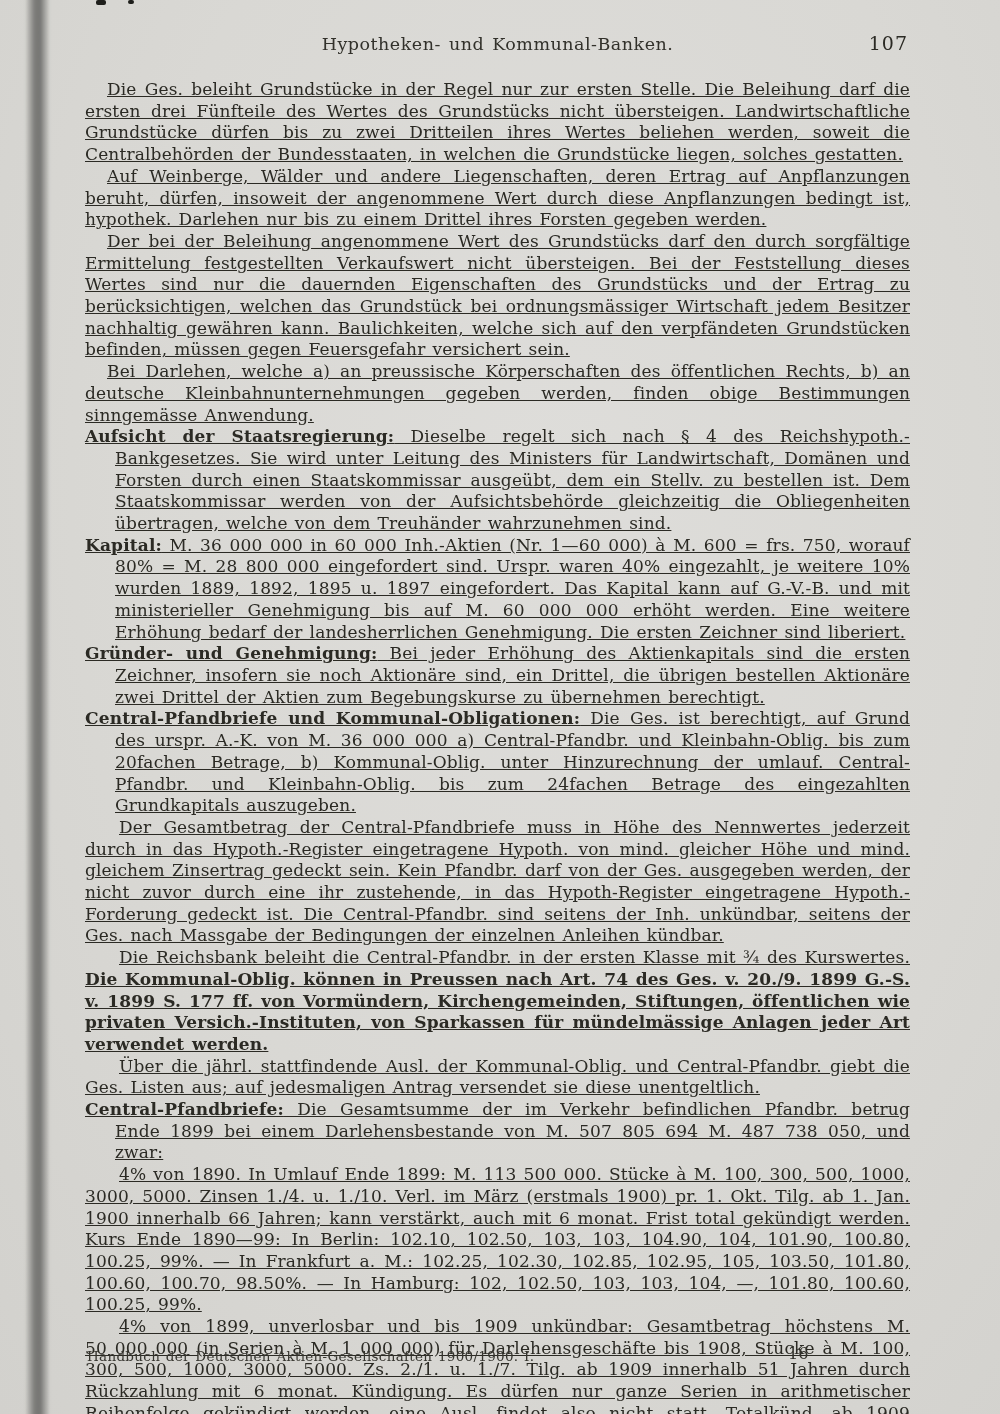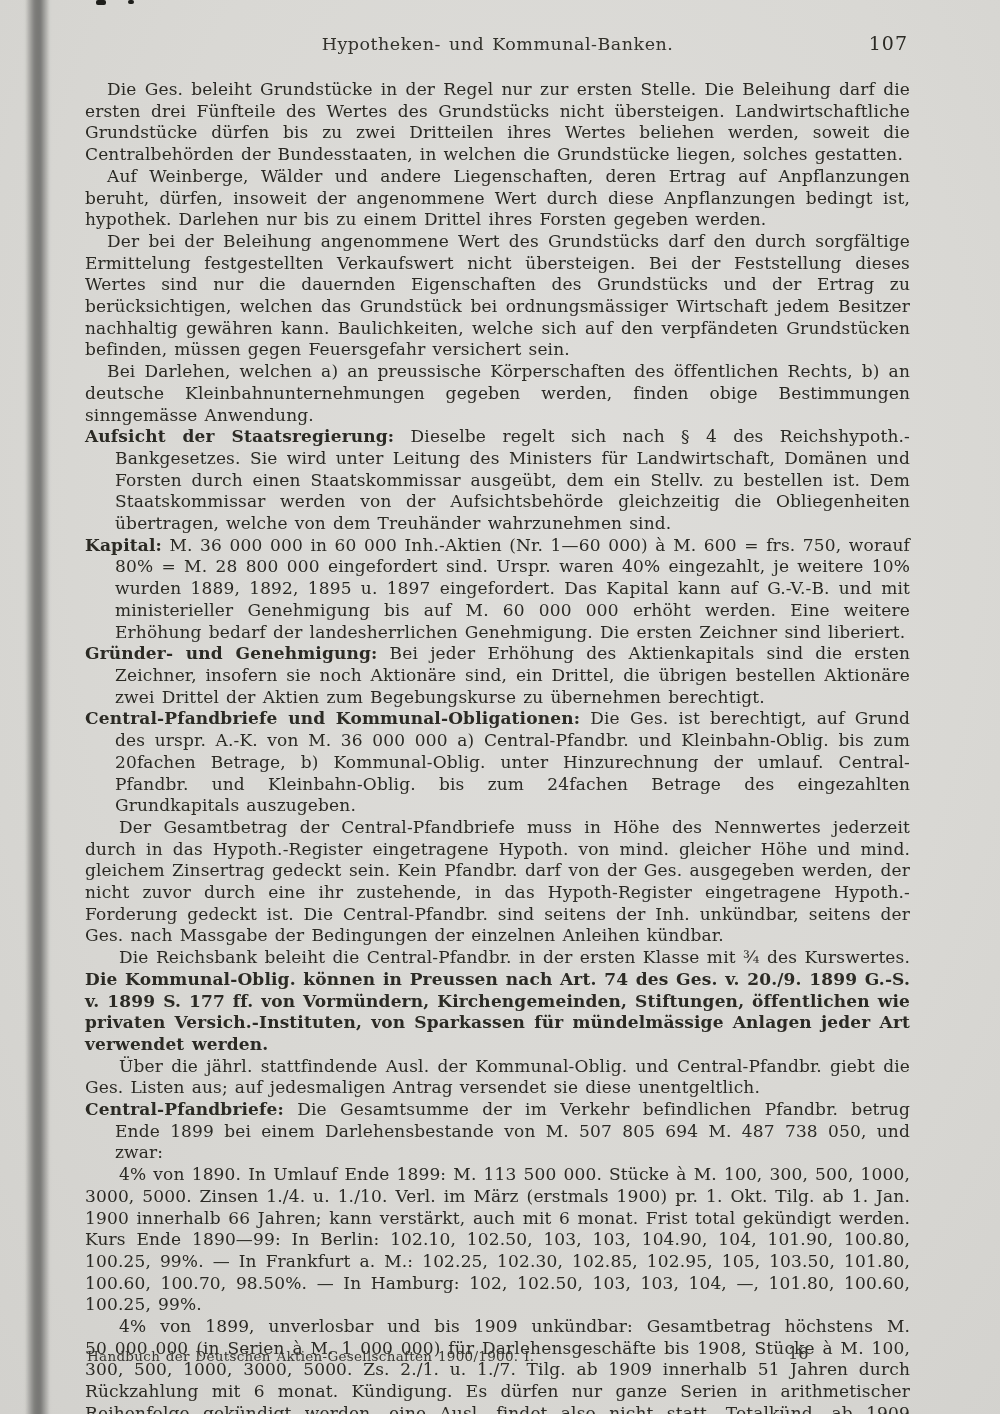--- a/index.html
+++ b/index.html
@@ -21,21 +21,21 @@
   .page-title {
     display:block; text-align:center; font-size:17.5px; letter-spacing:0.5px;
     color:#32312b; word-spacing:2px;
   }
   .page-number { position:absolute; right:2px; top:-2px; font-size:19px; letter-spacing:1px; }
   .content {
     position:absolute; top:79px; left:85px; width:825px;
     font-size:17px; line-height:21.7px; text-align:justify;
     letter-spacing:0.15px; word-spacing:1.5px;
   }
-  .content p { margin:0; }
+  .content p { margin:0;text-decoration:underline; }
   .p-plain { text-indent:22px; }
   .p-entry { padding-left:30px; text-indent:-30px; }
   .p-inner { text-indent:34px; }
   .p-entry b, .p-bold { font-weight:bold; }
   .footer-left {
     position:absolute; left:87px; top:1348px; font-size:13.5px;
     color:#35342e; letter-spacing:0.3px; word-spacing:1px;
   }
   .footer-right { position:absolute; left:788px; top:1344px; font-size:16px; color:#31302a; }
 </style>
@@ -50,21 +50,21 @@
 
   <div class="header-row">
     <span class="page-title">Hypotheken- und Kommunal-Banken.</span>
     <span class="page-number">107</span>
   </div>
 
   <div class="content">
     <p class="p-plain">Die Ges. beleiht Grundstücke in der Regel nur zur ersten Stelle. Die Beleihung darf die ersten drei Fünfteile des Wertes des Grundstücks nicht übersteigen. Landwirtschaftliche Grundstücke dürfen bis zu zwei Dritteilen ihres Wertes beliehen werden, soweit die Centralbehörden der Bundesstaaten, in welchen die Grundstücke liegen, solches gestatten.</p>
     <p class="p-plain">Auf Weinberge, Wälder und andere Liegenschaften, deren Ertrag auf Anpflanzungen beruht, dürfen, insoweit der angenommene Wert durch diese Anpflanzungen bedingt ist, hypothek. Darlehen nur bis zu einem Drittel ihres Forsten gegeben werden.</p>
     <p class="p-plain">Der bei der Beleihung angenommene Wert des Grundstücks darf den durch sorgfältige Ermittelung festgestellten Verkaufswert nicht übersteigen. Bei der Feststellung dieses Wertes sind nur die dauernden Eigenschaften des Grundstücks und der Ertrag zu berücksichtigen, welchen das Grundstück bei ordnungsmässiger Wirtschaft jedem Besitzer nachhaltig gewähren kann. Baulichkeiten, welche sich auf den verpfändeten Grundstücken befinden, müssen gegen Feuersgefahr versichert sein.</p>
-    <p class="p-plain">Bei Darlehen, welchen a) an preussische Körperschaften des öffentlichen Rechts, b) an deutsche Kleinbahnunternehmungen gegeben werden, finden obige Bestimmungen sinngemässe Anwendung.</p>
+    <p class="p-plain">Bei Darlehen, welche a) an preussische Körperschaften des öffentlichen Rechts, b) an deutsche Kleinbahnunternehmungen gegeben werden, finden obige Bestimmungen sinngemässe Anwendung.</p>
 
     <p class="p-entry"><b>Aufsicht der Staatsregierung:</b><span> Dieselbe regelt sich nach §&nbsp;4 des Reichshypoth.-Bankgesetzes. Sie wird unter Leitung des Ministers für Landwirtschaft, Domänen und Forsten durch einen Staatskommissar ausgeübt, dem ein Stellv. zu bestellen ist. Dem Staatskommissar werden von der Aufsichtsbehörde gleichzeitig die Obliegenheiten übertragen, welche von dem Treuhänder wahrzunehmen sind.</span></p>
 
     <p class="p-entry"><b>Kapital:</b><span> M. 36&nbsp;000&nbsp;000 in 60&nbsp;000 Inh.-Aktien (Nr. 1—60&nbsp;000) à M. 600 = frs. 750, worauf 80% = M. 28&nbsp;800&nbsp;000 eingefordert sind. Urspr. waren 40% eingezahlt, je weitere 10% wurden 1889, 1892, 1895 u. 1897 eingefordert. Das Kapital kann auf G.-V.-B. und mit ministerieller Genehmigung bis auf M. 60&nbsp;000&nbsp;000 erhöht werden. Eine weitere Erhöhung bedarf der landesherrlichen Genehmigung. Die ersten Zeichner sind liberiert.</span></p>
 
     <p class="p-entry"><b>Gründer- und Genehmigung:</b><span> Bei jeder Erhöhung des Aktienkapitals sind die ersten Zeichner, insofern sie noch Aktionäre sind, ein Drittel, die übrigen bestellen Aktionäre zwei Drittel der Aktien zum Begebungskurse zu übernehmen berechtigt.</span></p>
 
     <p class="p-entry"><b>Central-Pfandbriefe und Kommunal-Obligationen:</b><span> Die Ges. ist berechtigt, auf Grund des urspr. A.-K. von M. 36&nbsp;000&nbsp;000 a) Central-Pfandbr. und Kleinbahn-Oblig. bis zum 20fachen Betrage, b) Kommunal-Oblig. unter Hinzurechnung der umlauf. Central-Pfandbr. und Kleinbahn-Oblig. bis zum 24fachen Betrage des eingezahlten Grundkapitals auszugeben.</span></p>
 
     <p class="p-inner">Der Gesamtbetrag der Central-Pfandbriefe muss in Höhe des Nennwertes jederzeit durch in das Hypoth.-Register eingetragene Hypoth. von mind. gleicher Höhe und mind. gleichem Zinsertrag gedeckt sein. Kein Pfandbr. darf von der Ges. ausgegeben werden, der nicht zuvor durch eine ihr zustehende, in das Hypoth-Register eingetragene Hypoth.-Forderung gedeckt ist. Die Central-Pfandbr. sind seitens der Inh. unkündbar, seitens der Ges. nach Massgabe der Bedingungen der einzelnen Anleihen kündbar.</p>

